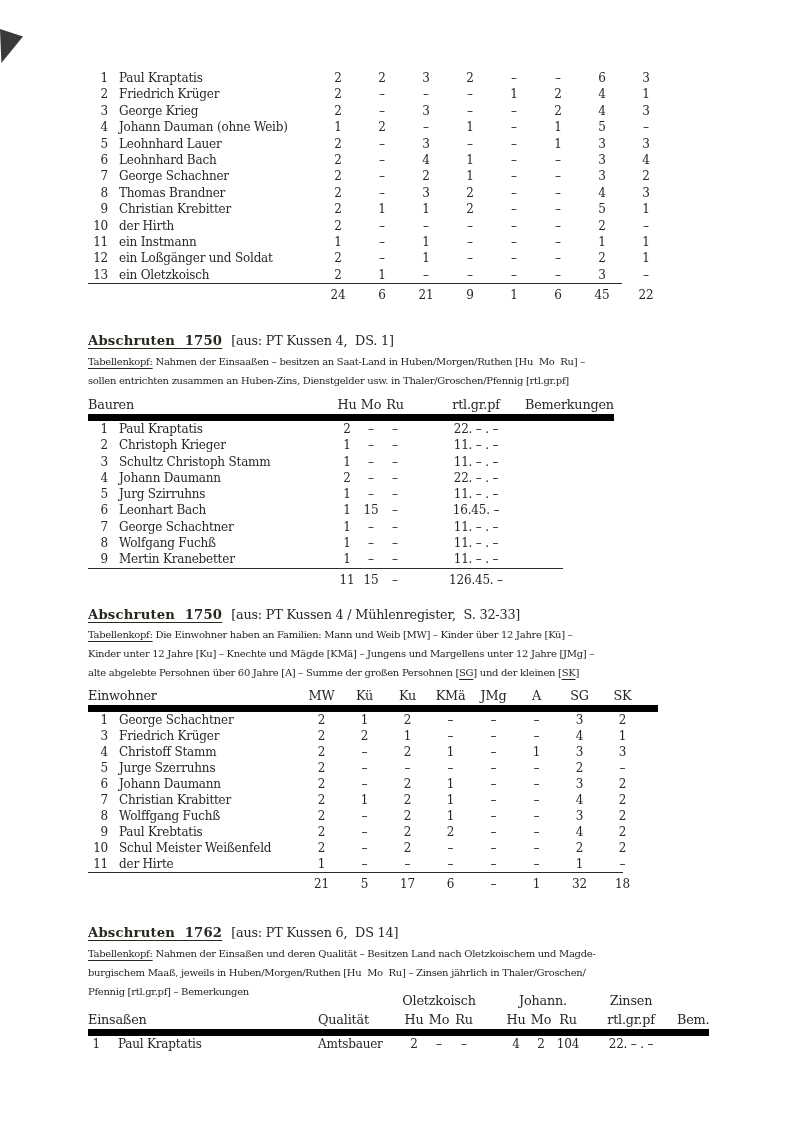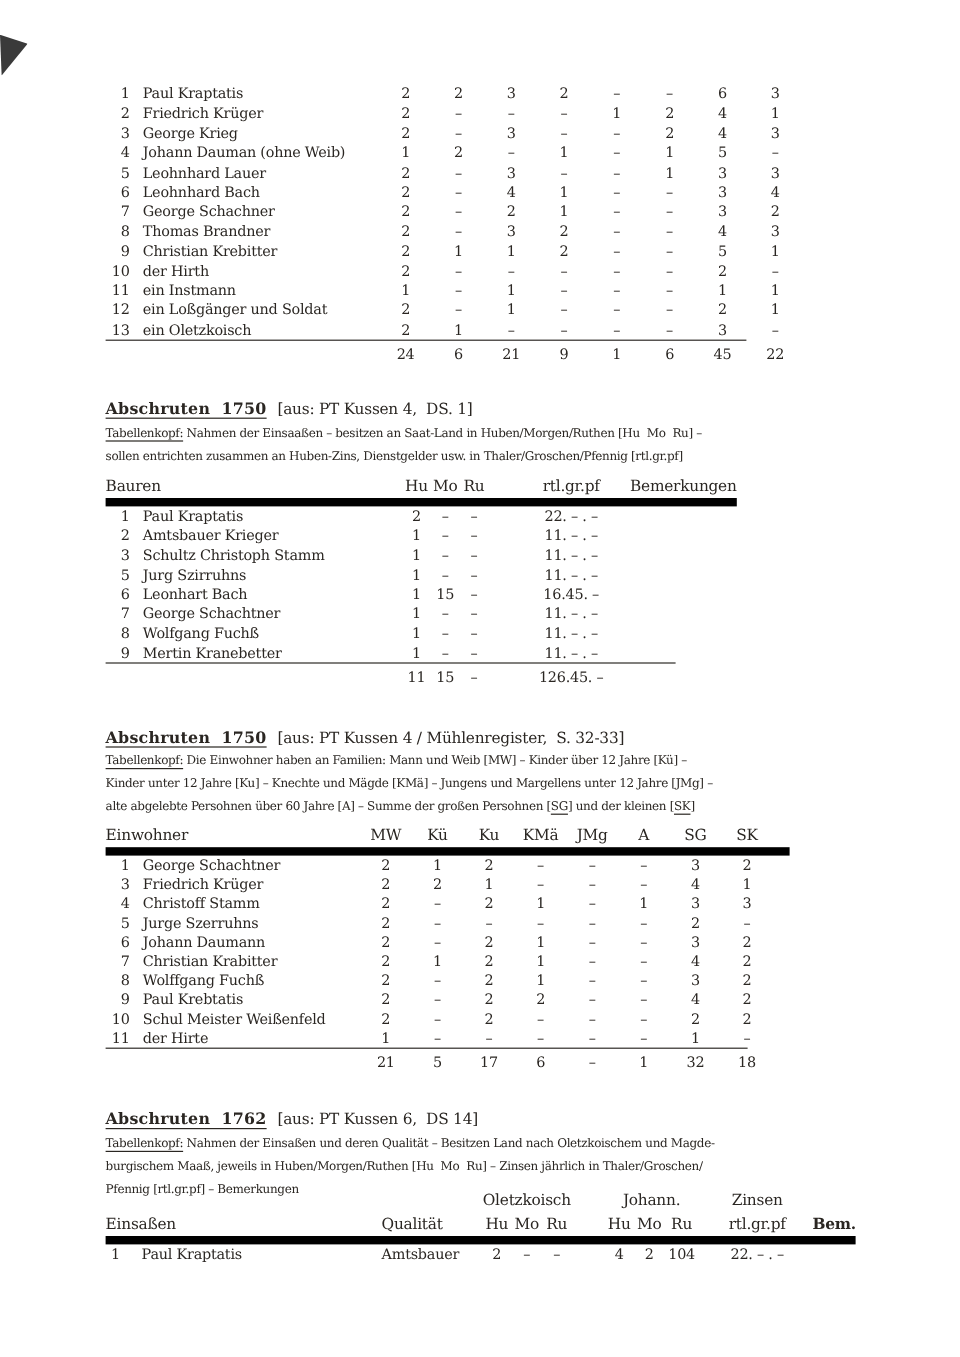--- a/index.html
+++ b/index.html
@@ -55,21 +55,21 @@
   .t-1762 .c1{width:194px;padding-left:18px;}
   .t-1762 .hname{width:206px;}
   .t-1762 .c2{width:107px;padding-left:24px;}
   .t-1762 .c3{width:26px;text-align:center;}
   .t-1762 .c4{width:24px;text-align:center;}
   .t-1762 .c5{width:26px;text-align:center;}
   .t-1762 .c6{width:26px;margin-left:26px;text-align:center;}
   .t-1762 .c7{width:24px;text-align:center;}
   .t-1762 .c8{width:30px;text-align:center;}
   .t-1762 .c9{width:80px;margin-left:8px;text-align:center;}
-  .t-1762 .c10{margin-left:6px;text-align:left;font-weight:bold;}
+  .t-1762 .c10{margin-left:6px;text-align:left;}
   .t-1762 .sp{width:313px;}
   .t-1762 .h-oletz{width:76px;text-align:center;}
   .t-1762 .h-magdeb{width:80px;margin-left:26px;text-align:center;}
   .t-1762 .h-zins{width:80px;margin-left:8px;text-align:center;}
 </style>
 </head>
 <body>
 
 <div class="page">
 
@@ -102,22 +102,23 @@
   </div>
   <div class="abs kopf" style="top:352px"><span class="u">Tabellenkopf:</span><span> Nahmen der Einsaaßen – besitzen an Saat-Land in Huben/Morgen/Ruthen [Hu  Mo  Ru] –
 sollen entrichten zusammen an Huben-Zins, Dienstgelder usw. in Thaler/Groschen/Pfennig [rtl.gr.pf]</span></div>
 
   <div class="abs tbl t-bauren" style="top:394px">
     <div class="hrow">
       <span class="hname">Bauren</span><span class="c c2">Hu</span><span class="c c3">Mo</span><span class="c c4">Ru</span><span class="c c5">rtl.gr.pf</span><span class="c c6">Bemerkungen</span>
     </div>
     <div>
         <div class="trow"><span class="c c0">1</span><span class="c c1">Paul Kraptatis</span><span class="c c2">2</span><span class="c c3">–</span><span class="c c4">–</span><span class="c c5">22. – . –</span><span class="c c6"></span></div>
-        <div class="trow"><span class="c c0">2</span><span class="c c1">Amtsbauer Krieger</span><span class="c c2">1</span><span class="c c3">–</span><span class="c c4">–</span><span class="c c5">11. – . –</span><span class="c c6"></span></div>
+        <div class="trow"><span class="c c0">2</span><span class="c c1">Christoph Krieger</span><span class="c c2">1</span><span class="c c3">–</span><span class="c c4">–</span><span class="c c5">11. – . –</span><span class="c c6"></span></div>
         <div class="trow"><span class="c c0">3</span><span class="c c1">Schultz Christoph Stamm</span><span class="c c2">1</span><span class="c c3">–</span><span class="c c4">–</span><span class="c c5">11. – . –</span><span class="c c6"></span></div>
+        <div class="trow"><span class="c c0">4</span><span class="c c1">Johann Daumann</span><span class="c c2">2</span><span class="c c3">–</span><span class="c c4">–</span><span class="c c5">22. – . –</span><span class="c c6"></span></div>
         <div class="trow"><span class="c c0">5</span><span class="c c1">Jurg Szirruhns</span><span class="c c2">1</span><span class="c c3">–</span><span class="c c4">–</span><span class="c c5">11. – . –</span><span class="c c6"></span></div>
         <div class="trow"><span class="c c0">6</span><span class="c c1">Leonhart Bach</span><span class="c c2">1</span><span class="c c3">15</span><span class="c c4">–</span><span class="c c5">16.45.  –</span><span class="c c6"></span></div>
         <div class="trow"><span class="c c0">7</span><span class="c c1">George Schachtner</span><span class="c c2">1</span><span class="c c3">–</span><span class="c c4">–</span><span class="c c5">11. – . –</span><span class="c c6"></span></div>
         <div class="trow"><span class="c c0">8</span><span class="c c1">Wolfgang Fuchß</span><span class="c c2">1</span><span class="c c3">–</span><span class="c c4">–</span><span class="c c5">11. – . –</span><span class="c c6"></span></div>
         <div class="trow"><span class="c c0">9</span><span class="c c1">Mertin Kranebetter</span><span class="c c2">1</span><span class="c c3">–</span><span class="c c4">–</span><span class="c c5">11. – . –</span><span class="c c6"></span></div>
       </div>
     <div class="rule r2"></div>
     <div class="totals">
         <div class="trow"><span class="c c0"></span><span class="c c1"></span><span class="c c2">11</span><span class="c c3">15</span><span class="c c4">–</span><span class="c c5">126.45.  –</span><span class="c c6"></span></div>
       </div>

